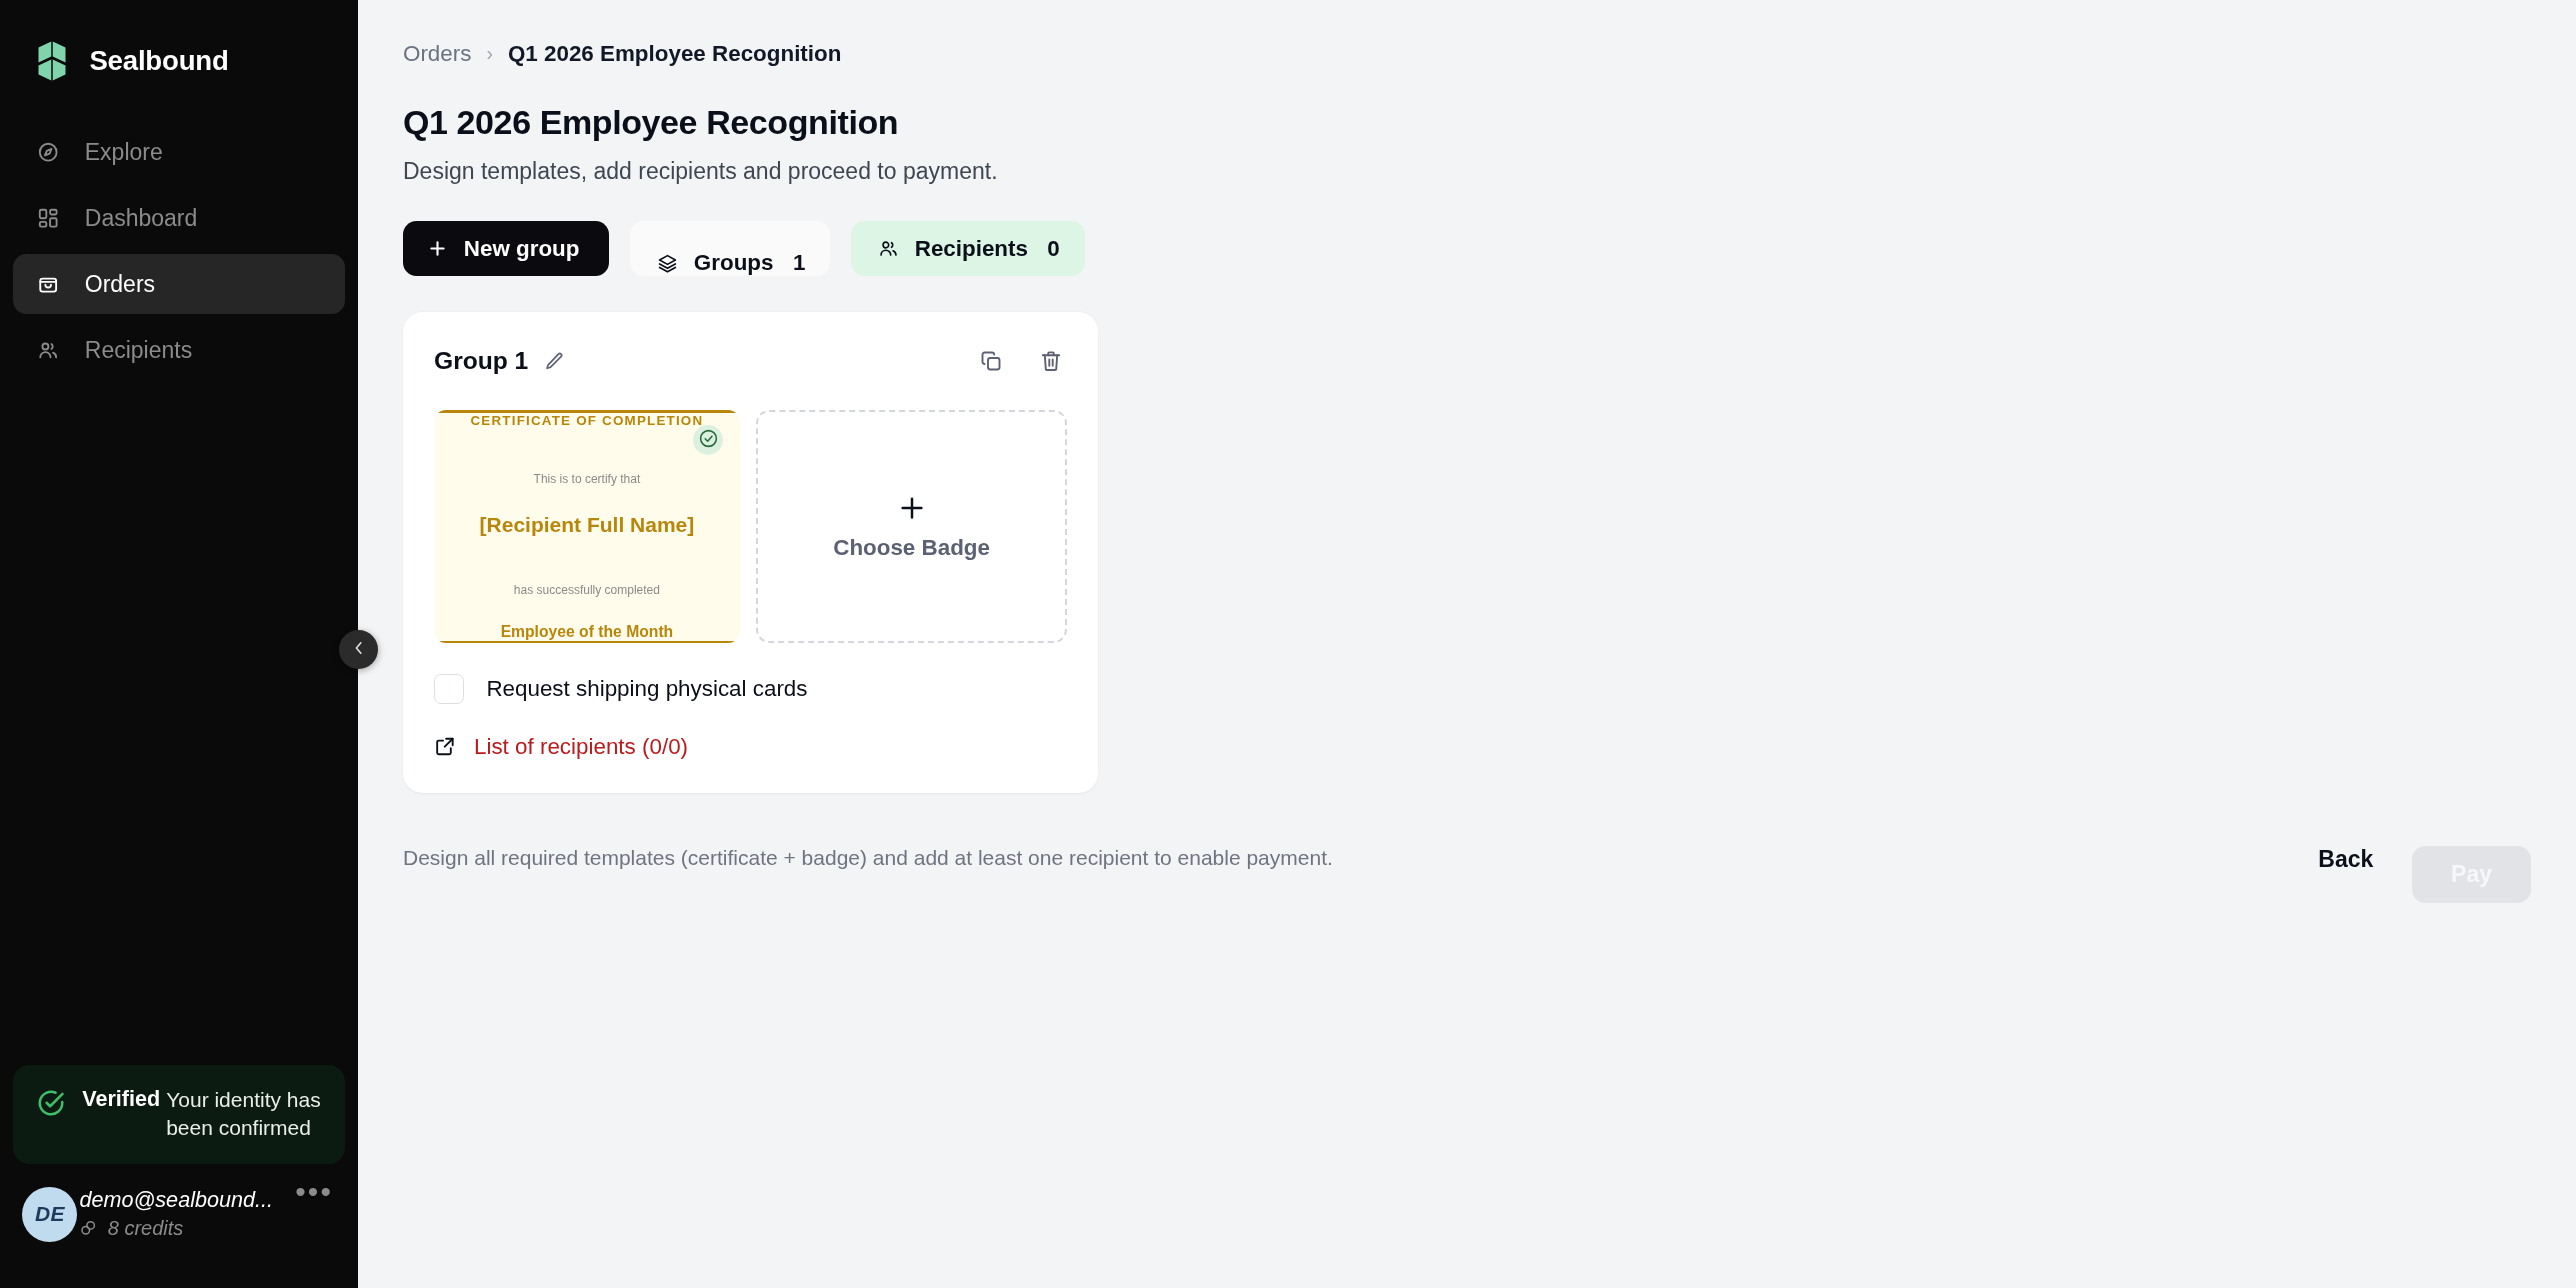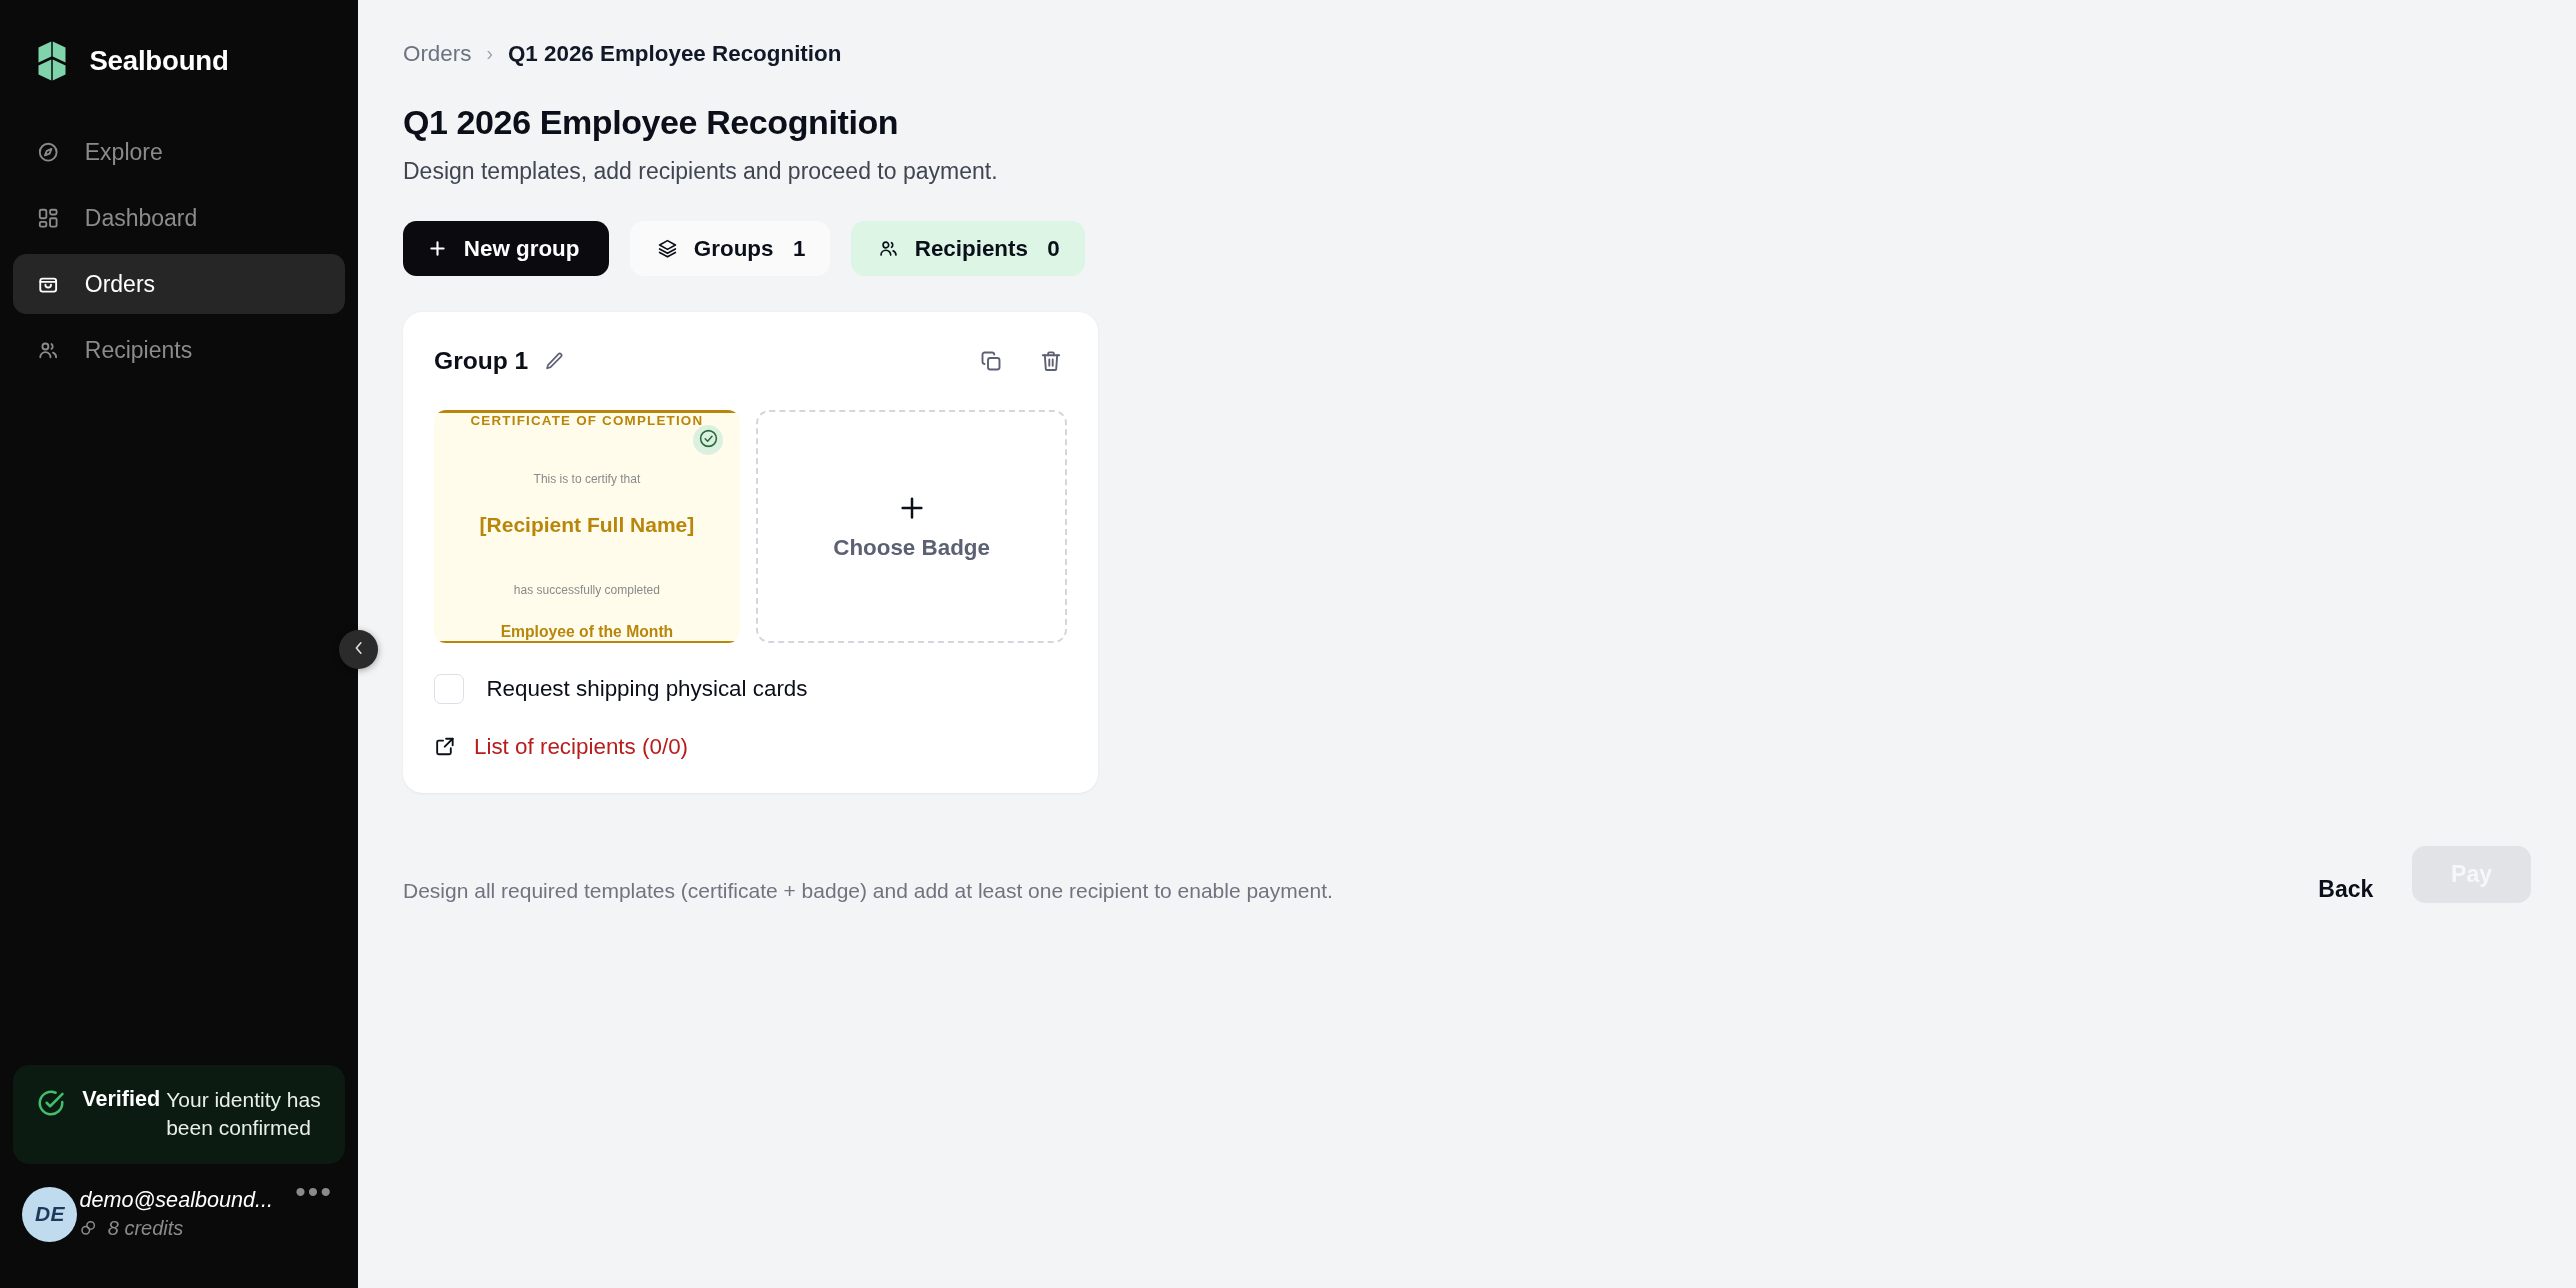--- a/index.html
+++ b/index.html
@@ -106,21 +106,21 @@
 
   .toolbar { margin-top: 36px; display: flex; align-items: center; gap: 21px; }
   .btn {
     display: flex; align-items: center; gap: 13.4px;
     height: 55px; padding: 0 25px;
     border-radius: 13.4px; border: none;
     font-size: 22.4px; font-weight: bold;
     cursor: pointer; font-family: "Liberation Sans", sans-serif;
   }
   .btn-primary { background: #0b0b0f; color: #ffffff; padding: 0 30px 0 22.4px; }
-  .btn-chip { background: #fafafa; color: #0b0f19; }
+  .btn-chip { background: #fafafa; color: #0b0f19; align-items: flex-end; }
   .btn-chip-green { background: #dcf5e5; color: #0b0f19; }
   .btn .chip-count { margin-left: 6px; font-weight: bold; }
   .btn-icon { width: 25px; height: 25px; flex: 0 0 25px; display: flex; align-items: center; justify-content: center; }
 
   
   .group-card {
     margin-top: 36px;
     width: 695px;
     background: #ffffff;
     border-radius: 19.4px;
@@ -177,21 +177,21 @@
   }
   .shipping-label { font-size: 22.4px; color: #0b0f19; }
 
   .recipients-link { margin-top: 30px; display: flex; align-items: center; gap: 15px; cursor: pointer; }
   .ext-icon { width: 25px; height: 25px; flex: 0 0 25px; }
   .recipients-link-text { font-size: 22.4px; color: #b91c1c; }
 
   
   .footer {
     position: absolute; left: 45px; right: 45px; top: 846px;
-    display: flex; align-items: flex-end;
+    display: flex; align-items: flex-start;
   }
   .footer-hint { font-size: 21px; color: #6f7480; }
   .footer-spacer { flex: 1 1 auto; }
   .btn-back {
     background: transparent; border: none; cursor: pointer;
     font-size: 23px; font-weight: bold; color: #0b0f19;
     font-family: "Liberation Sans", sans-serif; padding: 0 22.4px;
   }
   .btn-pay {
     background: #e2e3e6; border: none;

